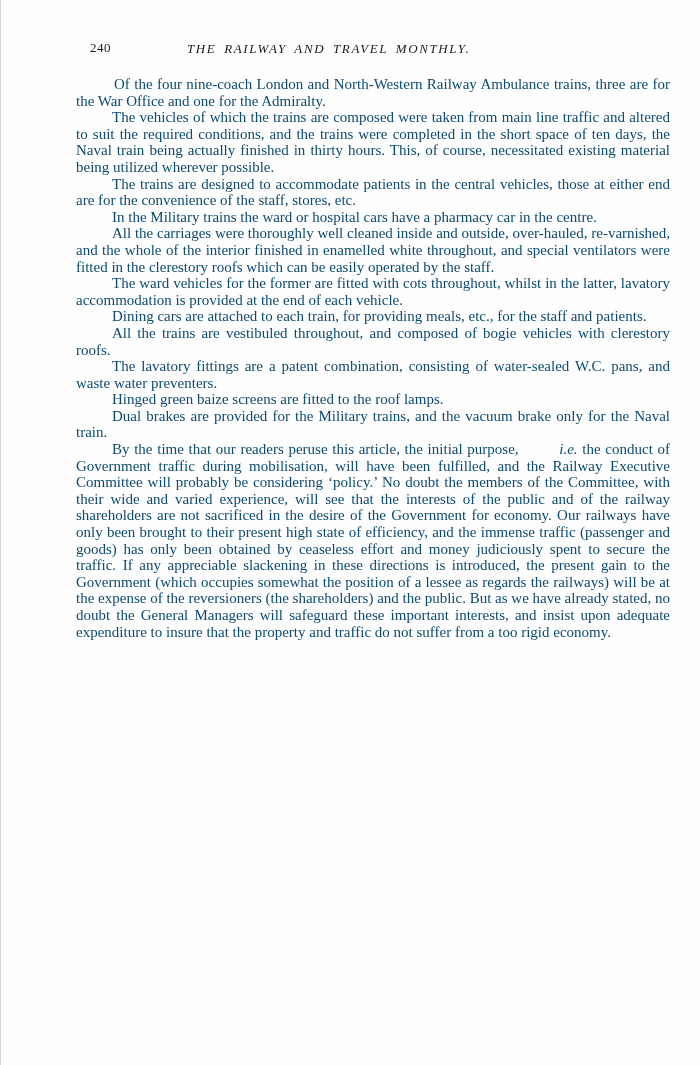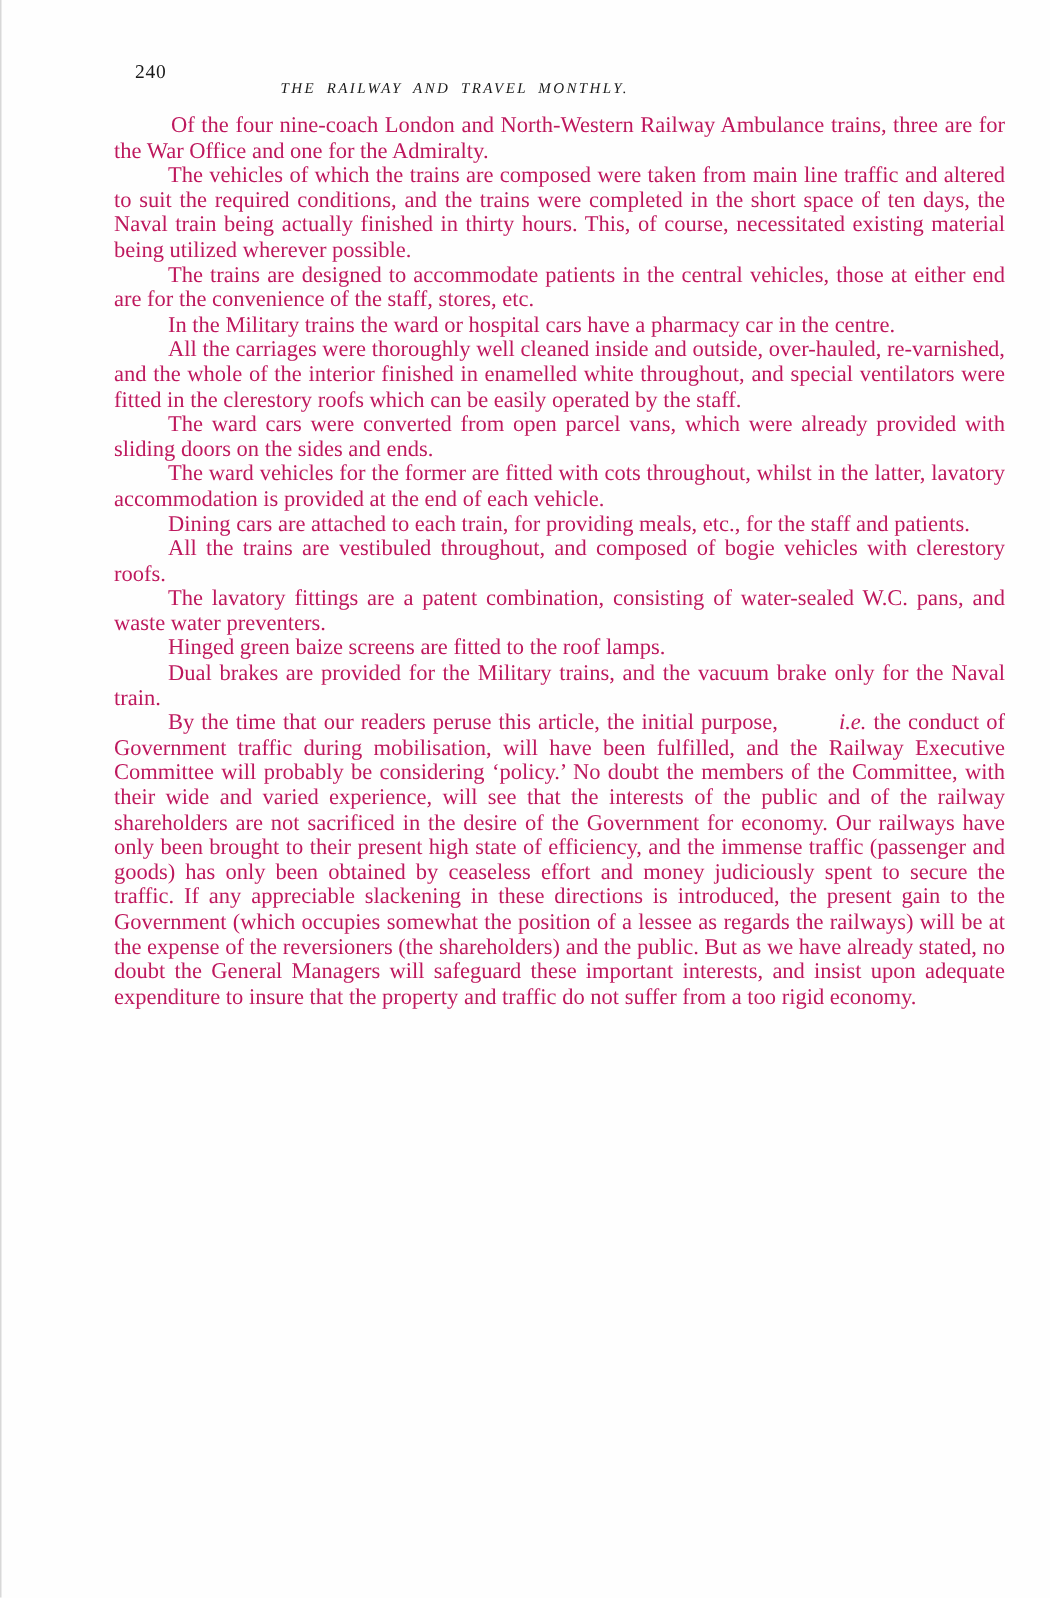--- a/index.html
+++ b/index.html
@@ -34,36 +34,36 @@
     .page-number {
       position: absolute;
       left: 0;
       top: 3px;
       font-size: 13px;
       letter-spacing: 0.5px;
     }
     .journal-title {
       position: absolute;
       left: 97px;
-      top: 17px;
-      font-size: 10px;
+      top: 4px;
+      font-size: 13px;
       font-style: italic;
       letter-spacing: 1.6px;
       word-spacing: 3px;
       white-space: nowrap;
     }
     .article {
       position: absolute;
       top: 76px;
       left: 76px;
       width: 594px;
       font-family: "Liberation Serif", "DejaVu Serif", serif;
       font-size: 15px;
       line-height: 16.6px;
-      color: #be185d;
+      color: #0c4a6e;
       text-align: justify;
       hyphens: manual;
     }
     .article p {
       margin: 0;
       text-indent: 36px;
     }
     .article p.lead {
       text-indent: 38px;
     }
@@ -81,21 +81,20 @@
   <span class="page-number">240</span>
   <span class="journal-title">THE RAILWAY AND TRAVEL MONTHLY.</span>
 </div>
 
 <div class="article">
   <p class="lead">Of the four nine-coach London and North-Western Railway Ambulance trains, three are for the War Office and one for the Admiralty.</p>
   <p>The vehicles of which the trains are composed were taken from main line traffic and altered to suit the required conditions, and the trains were completed in the short space of ten days, the Naval train being actually finished in thirty hours.  This, of course, necessitated existing material being utilized wherever possible.</p>
   <p>The trains are designed to accommodate patients in the central vehicles, those at either end are for the convenience of the staff, stores, etc.</p>
   <p>In the Military trains the ward or hospital cars have a pharmacy car in the centre.</p>
   <p>All the carriages were thoroughly well cleaned inside and outside, over-hauled, re-varnished, and the whole of the interior finished in enamelled white throughout, and special ventilators were fitted in the clerestory roofs which can be easily operated by the staff.</p>
-  <p>The ward cars were converted from open parcel vans, which were already provided with sliding doors on the sides and ends.</p>
   <p>The ward vehicles for the former are fitted with cots throughout, whilst in the latter, lavatory accommodation is provided at the end of each vehicle.</p>
   <p>Dining cars are attached to each train, for providing meals, etc., for the staff and patients.</p>
   <p>All the trains are vestibuled throughout, and composed of bogie vehicles with clerestory roofs.</p>
   <p>The lavatory fittings are a patent combination, consisting of water-sealed W.C. pans, and waste water preventers.</p>
   <p>Hinged green baize screens are fitted to the roof lamps.</p>
   <p>Dual brakes are provided for the Military trains, and the vacuum brake only for the Naval train.</p>
   <p><span>By the time that our readers peruse this article, the initial purpose, </span><em>i.e.</em><span> the conduct of Government traffic during mobilisation, will have been fulfilled, and the Railway Executive Committee will probably be considering ‘policy.’ No doubt the members of the Committee, with their wide and varied experience, will see that the interests of the public and of the railway shareholders are not sacrificed in the desire of the Government for economy.  Our railways have only been brought to their present high state of efficiency, and the immense traffic (passenger and goods) has only been obtained by ceaseless effort and money judiciously spent to secure the traffic.  If any appreciable slackening in these directions is introduced, the present gain to the Government (which occupies somewhat the position of a lessee as regards the railways) will be at the expense of the reversioners (the shareholders) and the public.  But as we have already stated, no doubt the General Managers will safeguard these important interests, and insist upon adequate expenditure to insure that the property and traffic do not suffer from a too rigid economy.</span></p>
 </div>
 
 </body></html>

